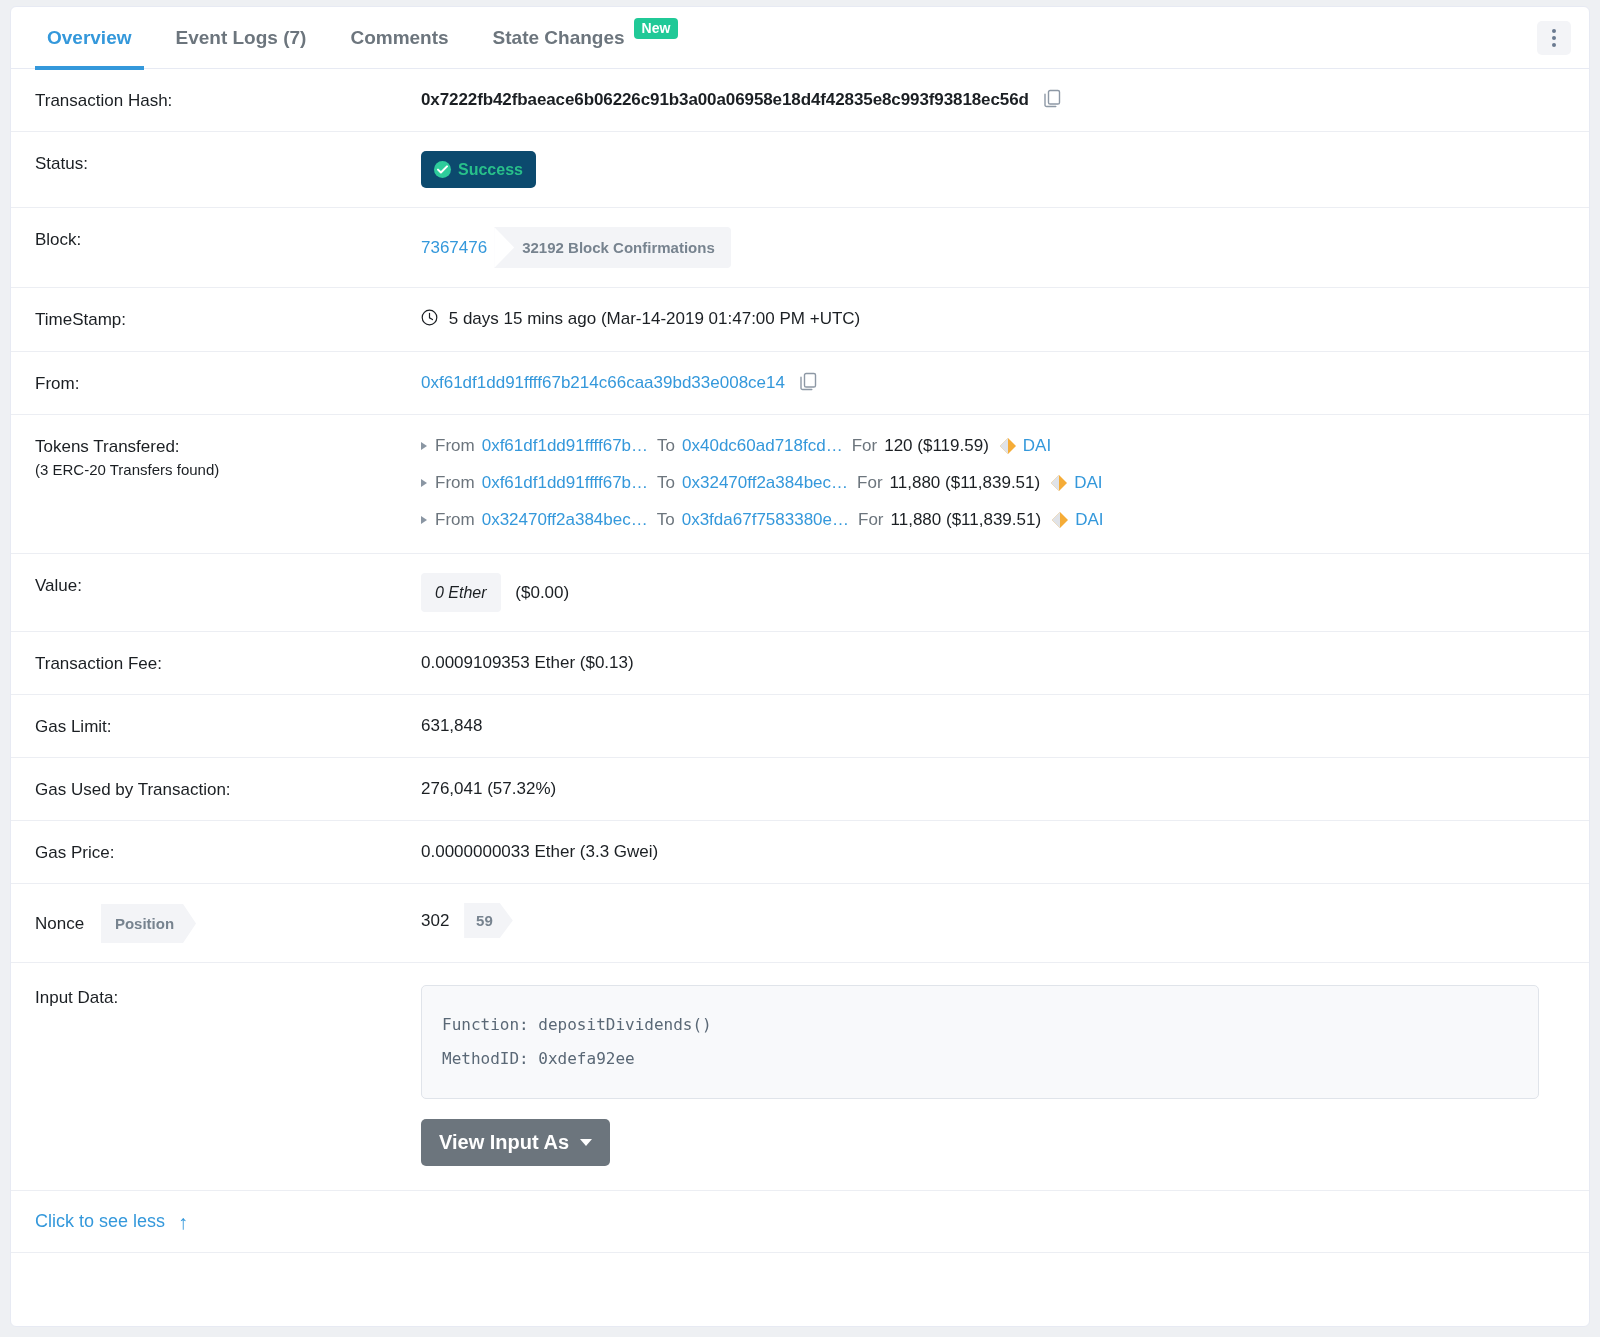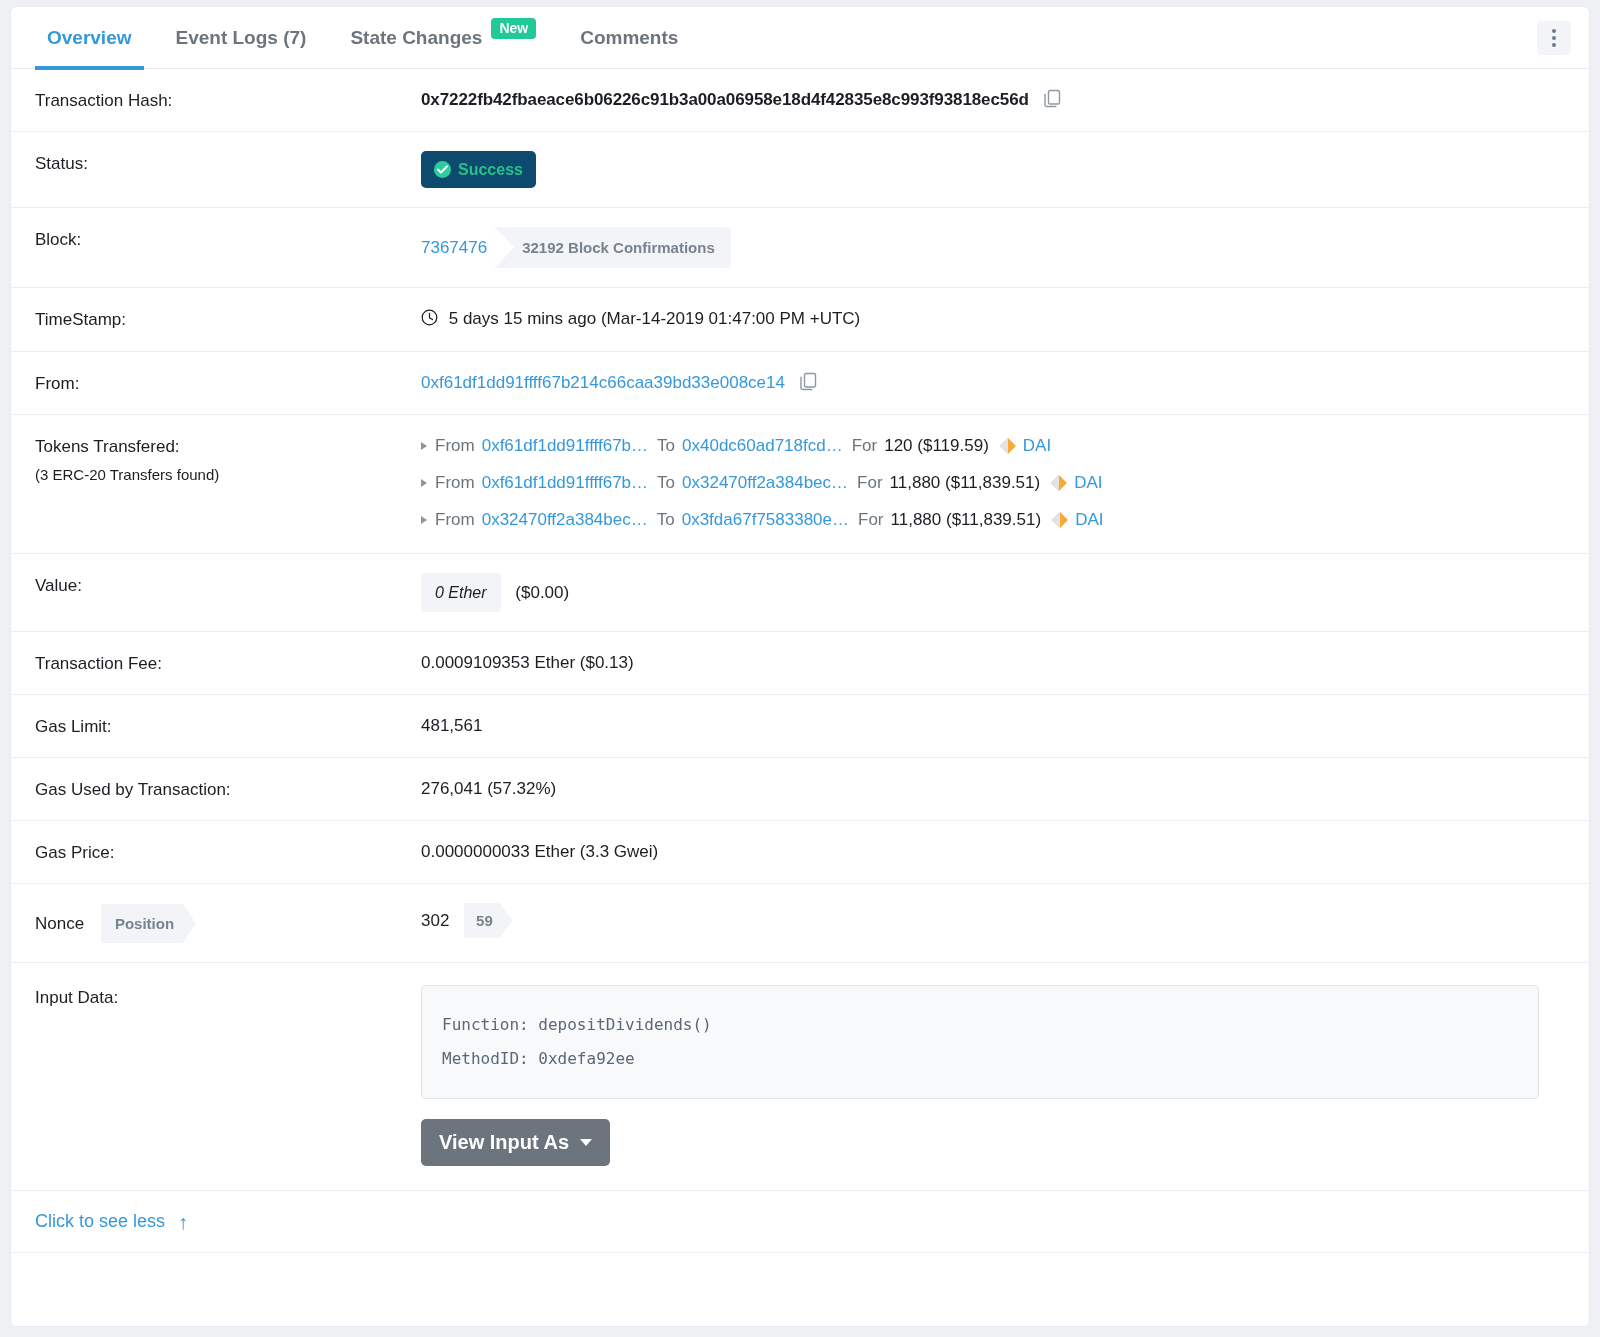--- a/index.html
+++ b/index.html
@@ -99,21 +99,20 @@
     width: 386px;
     flex: 0 0 386px;
     color: #1b1f23;
     font-size: 17px;
     line-height: 23px;
     padding-top: 1px;
   }
   .label .sub {
     display: block;
     font-size: 15px;
-    margin-top: 5px;
     color: #1b1f23;
   }
   .value {
     flex: 1;
     line-height: 23px;
     padding-right: 22px;
   }
   .mono-hash {
     font-weight: bold;
     font-size: 17px;
@@ -302,25 +301,25 @@
   <div class="card">
 
     <div class="tabbar">
       <div class="tab active">
         <span>Overview</span>
       </div>
       <div class="tab">
         <span>Event Logs (7)</span>
       </div>
       <div class="tab">
+        <span>Comments</span>
+      </div>
+      <div class="tab">
         <span>State Changes</span>
         <span class="newbadge">New</span>
-      </div>
-      <div class="tab">
-        <span>Comments</span>
       </div>
       <div class="kebab">
         <i></i>
         <i></i>
         <i></i>
       </div>
     </div>
 
     <div class="row">
       <div class="label">Transaction Hash:</div>
@@ -455,21 +454,21 @@
       </div>
     </div>
 
     <div class="row">
       <div class="label">Transaction Fee:</div>
       <div class="value">0.0009109353 Ether ($0.13)</div>
     </div>
 
     <div class="row">
       <div class="label">Gas Limit:</div>
-      <div class="value">481,561</div>
+      <div class="value">631,848</div>
     </div>
 
     <div class="row">
       <div class="label">Gas Used by Transaction:</div>
       <div class="value">276,041 (57.32%)</div>
     </div>
 
     <div class="row">
       <div class="label">Gas Price:</div>
       <div class="value">0.0000000033 Ether (3.3 Gwei)</div>

